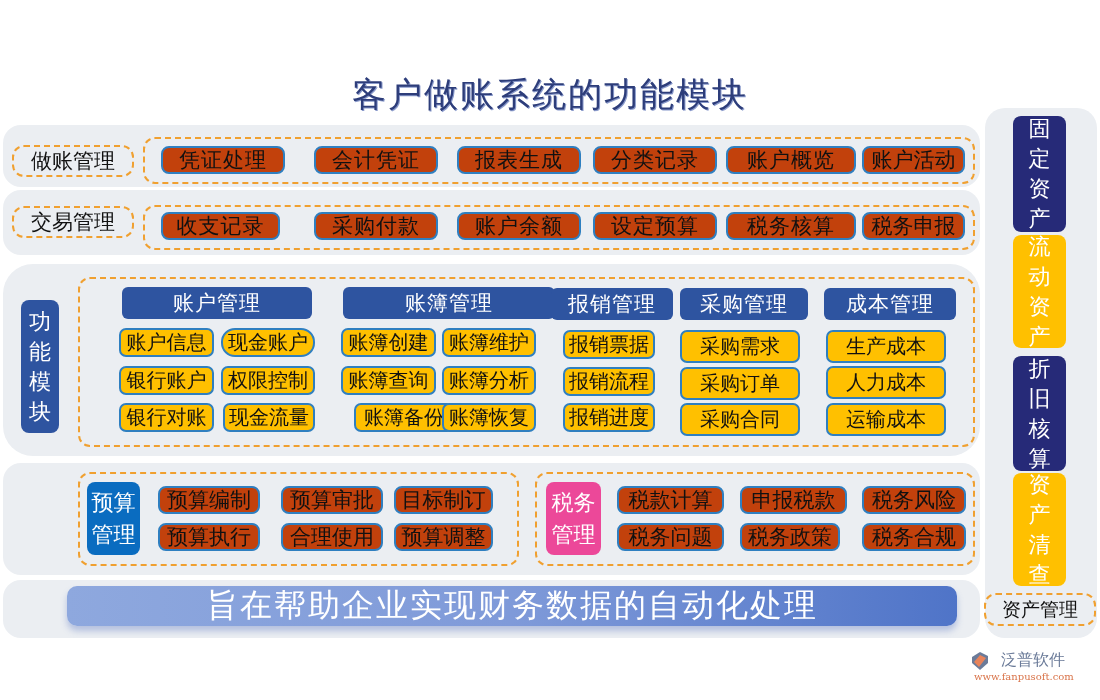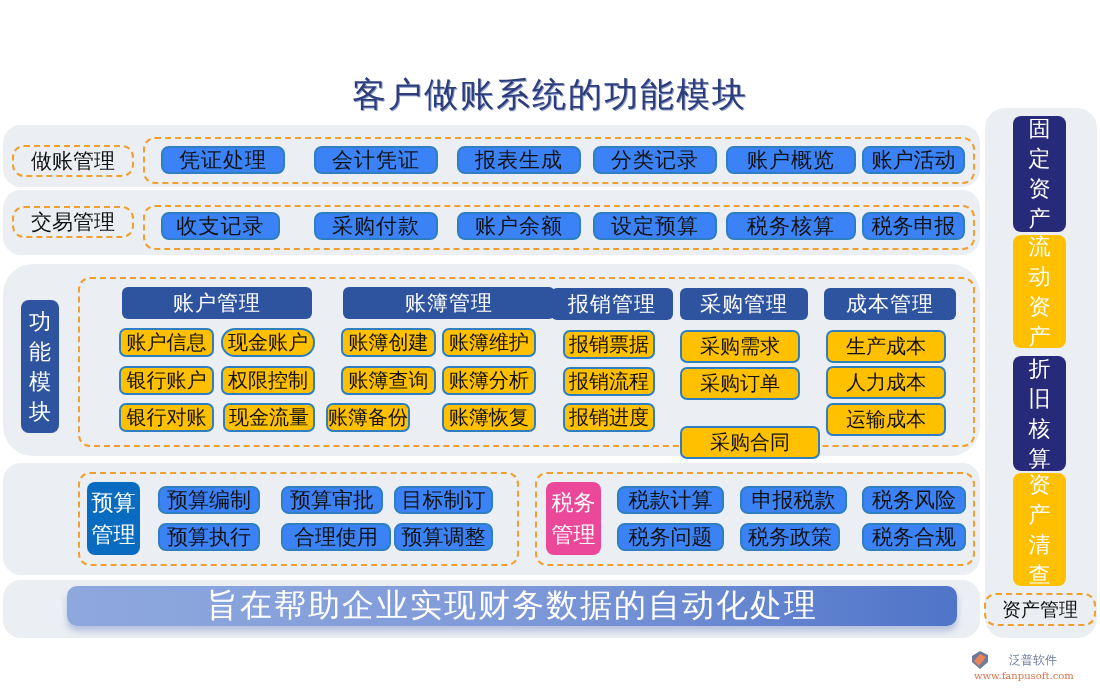--- a/index.html
+++ b/index.html
@@ -13,21 +13,21 @@
     font-size: 34px; color: #2d3d7a; letter-spacing: 2px;
     text-shadow: 1px 1px 0 #8a9acb;
   }
   .panel { background: #ebeef2; border-radius: 18px; }
   .dash { border: 2px dashed #f0a030; border-radius: 12px; }
   .label-plain {
     font-size: 21px; color: #111; display: flex; align-items: center; justify-content: center;
   }
   .pill {
     position: absolute; height: 28px; border: 2px solid #2f7fc0; border-radius: 8px;
-    background: #3b82f6; font-size: 21px; color: #111;
+    background: #c2410c; font-size: 21px; color: #111;
     display: flex; align-items: center; justify-content: center; white-space: nowrap;
     letter-spacing: 1px;
   }
   .ypill {
     position: absolute; height: 29px; border: 2px solid #2f7fc0; border-radius: 7px;
     background: #ffc000; font-size: 20px; color: #111;
     display: flex; align-items: center; justify-content: center; white-space: nowrap;
   }
   .bhead {
     position: absolute; height: 32px; background: #2e54a0; border-radius: 6px;
@@ -40,21 +40,21 @@
     line-height: 30px; border-radius: 8px;
   }
   .slogan {
     left: 67px; top: 586px; width: 890px; height: 40px; border-radius: 10px;
     background: linear-gradient(90deg, #8ea8de 0%, #7f9ad9 50%, #4f74c8 100%);
     box-shadow: 0 5px 6px rgba(80,110,190,0.35);
     color: #fff; font-size: 32px; display: flex; align-items: center; justify-content: center;
     letter-spacing: 2px;
   }
   .logo { left: 970px; top: 650px; width: 125px; }
-  .logo-top { display: flex; align-items: center; gap: 19px; font-family: "DejaVu Sans", sans-serif; font-size: 12px; color: #6b7b99; }
+  .logo-top { display: flex; align-items: center; gap: 11px; font-family: "DejaVu Sans", sans-serif; font-size: 16px; color: #6b7b99; }
   .logo-url { font-size: 10px; color: #d9744a; font-family: "DejaVu Serif", serif; margin-left: 4px; }
 </style>
 </head>
 <body>
 
 <div class="abs title">客户做账系统的功能模块</div>
 
 <div class="abs panel" style="left:3px; top:125px; width:977px; height:62px;"></div>
 <div class="abs dash label-plain" style="left:12px; top:145px; width:122px; height:32px;">做账管理</div>
 <div class="abs dash" style="left:143px; top:137px; width:832px; height:47px;"></div>
@@ -90,50 +90,50 @@
 <div class="ypill" style="left:119px; top:366px; width:95px;">银行账户</div>
 <div class="ypill" style="left:221px; top:366px; width:94px;">权限控制</div>
 <div class="ypill" style="left:119px; top:403px; width:95px;">银行对账</div>
 <div class="ypill" style="left:223px; top:403px; width:92px;">现金流量</div>
 
 <div class="bhead" style="left:343px; top:287px; width:212px;">账簿管理</div>
 <div class="ypill" style="left:341px; top:328px; width:95px;">账簿创建</div>
 <div class="ypill" style="left:442px; top:328px; width:94px;">账簿维护</div>
 <div class="ypill" style="left:341px; top:366px; width:95px;">账簿查询</div>
 <div class="ypill" style="left:442px; top:366px; width:94px;">账簿分析</div>
-<div class="ypill" style="left:326px; top:403px; width:84px;">账簿备份</div>
+<div class="ypill" style="left:354px; top:403px; width:100px;">账簿备份</div>
 <div class="ypill" style="left:442px; top:403px; width:94px;">账簿恢复</div>
 
 <div class="bhead" style="left:551px; top:288px; width:122px;">报销管理</div>
 <div class="ypill" style="left:563px; top:330px; width:92px;">报销票据</div>
 <div class="ypill" style="left:563px; top:367px; width:92px;">报销流程</div>
 <div class="ypill" style="left:563px; top:403px; width:92px;">报销进度</div>
 
 <div class="bhead" style="left:680px; top:288px; width:128px;">采购管理</div>
 <div class="ypill" style="left:680px; top:330px; width:120px; height:33px;">采购需求</div>
 <div class="ypill" style="left:680px; top:367px; width:120px; height:33px;">采购订单</div>
-<div class="ypill" style="left:680px; top:403px; width:140px; height:33px;margin-top:23px;">采购合同</div>
+<div class="ypill" style="left:680px; top:403px; width:120px; height:33px;">采购合同</div>
 
 <div class="bhead" style="left:824px; top:288px; width:132px;">成本管理</div>
 <div class="ypill" style="left:826px; top:330px; width:120px; height:33px;">生产成本</div>
 <div class="ypill" style="left:826px; top:366px; width:120px; height:33px;">人力成本</div>
 <div class="ypill" style="left:826px; top:403px; width:120px; height:33px;">运输成本</div>
 
 <div class="abs panel" style="left:3px; top:463px; width:977px; height:112px;"></div>
 
 <div class="abs dash" style="left:78px; top:472px; width:441px; height:94px;"></div>
 <div class="vlabel" style="left:87px; top:482px; width:53px; height:73px; background:#0a6cc0; line-height:32px;">
   <span>预算</span>
   <span>管理</span>
 </div>
 <div class="pill" style="left:158px; top:486px; width:102px; letter-spacing:0;text-align:right;">预算编制</div>
 <div class="pill" style="left:281px; top:486px; width:102px; letter-spacing:0;">预算审批</div>
 <div class="pill" style="left:394px; top:486px; width:99px; letter-spacing:0;">目标制订</div>
 <div class="pill" style="left:158px; top:523px; width:102px; letter-spacing:0;">预算执行</div>
-<div class="pill" style="left:281px; top:523px; width:110px; letter-spacing:0;">合理使用</div>
+<div class="pill" style="left:281px; top:523px; width:102px; letter-spacing:0;">合理使用</div>
 <div class="pill" style="left:394px; top:523px; width:99px; letter-spacing:0;">预算调整</div>
 
 <div class="abs dash" style="left:535px; top:472px; width:440px; height:94px;"></div>
 <div class="vlabel" style="left:546px; top:482px; width:55px; height:73px; background:#ec4899; line-height:32px;">
   <span>税务</span>
   <span>管理</span>
 </div>
 <div class="pill" style="left:617px; top:486px; width:107px; letter-spacing:0;">税款计算</div>
 <div class="pill" style="left:740px; top:486px; width:107px; letter-spacing:0;">申报税款</div>
 <div class="pill" style="left:862px; top:486px; width:104px; letter-spacing:0;">税务风险</div>

